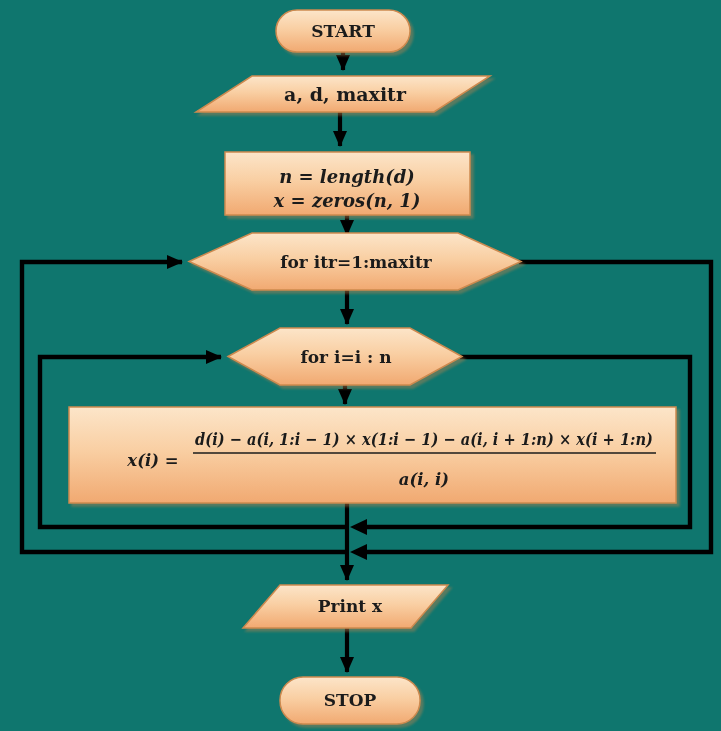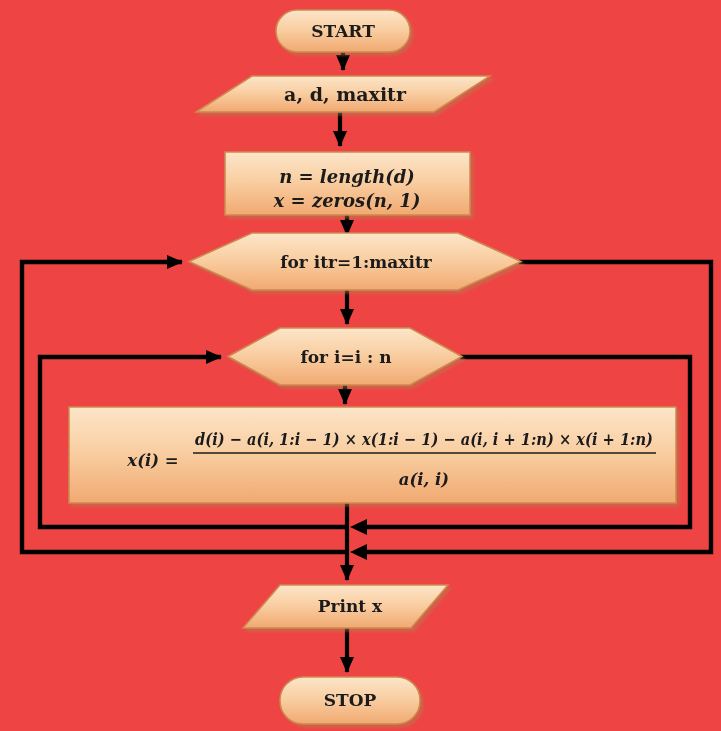--- a/index.html
+++ b/index.html
@@ -1,16 +1,16 @@
 <!DOCTYPE html>
 <html><head>
 <meta charset="utf-8">
 <style>
   html,body{margin:0;padding:0;background:#ffffff;}
-  .canvas{position:relative;width:721px;height:731px;background:#ef4444;overflow:hidden;
+  .canvas{position:relative;width:721px;height:731px;background:#0f766e;overflow:hidden;
           font-family:"DejaVu Serif", serif;}
   svg{display:block;}
   .shape{fill:url(#shapeFill);stroke:#CD8A4F;stroke-width:1.5;}
   .connector{stroke:#000000;fill:none;stroke-width:4.4;stroke-linejoin:miter;}
   .flowline{stroke:#000000;fill:none;stroke-width:4.2;}
   .arrowhead{fill:#000000;stroke:none;}
   .lbl{fill:#1B1B1B;font-weight:bold;font-size:17px;}
   .lbl-big{fill:#1B1B1B;font-weight:bold;font-size:19px;}
   .math{fill:#1B1B1B;font-weight:bold;font-style:italic;font-size:18px;}
   .math-sm{fill:#1B1B1B;font-weight:bold;font-style:italic;font-size:16.5px;}

